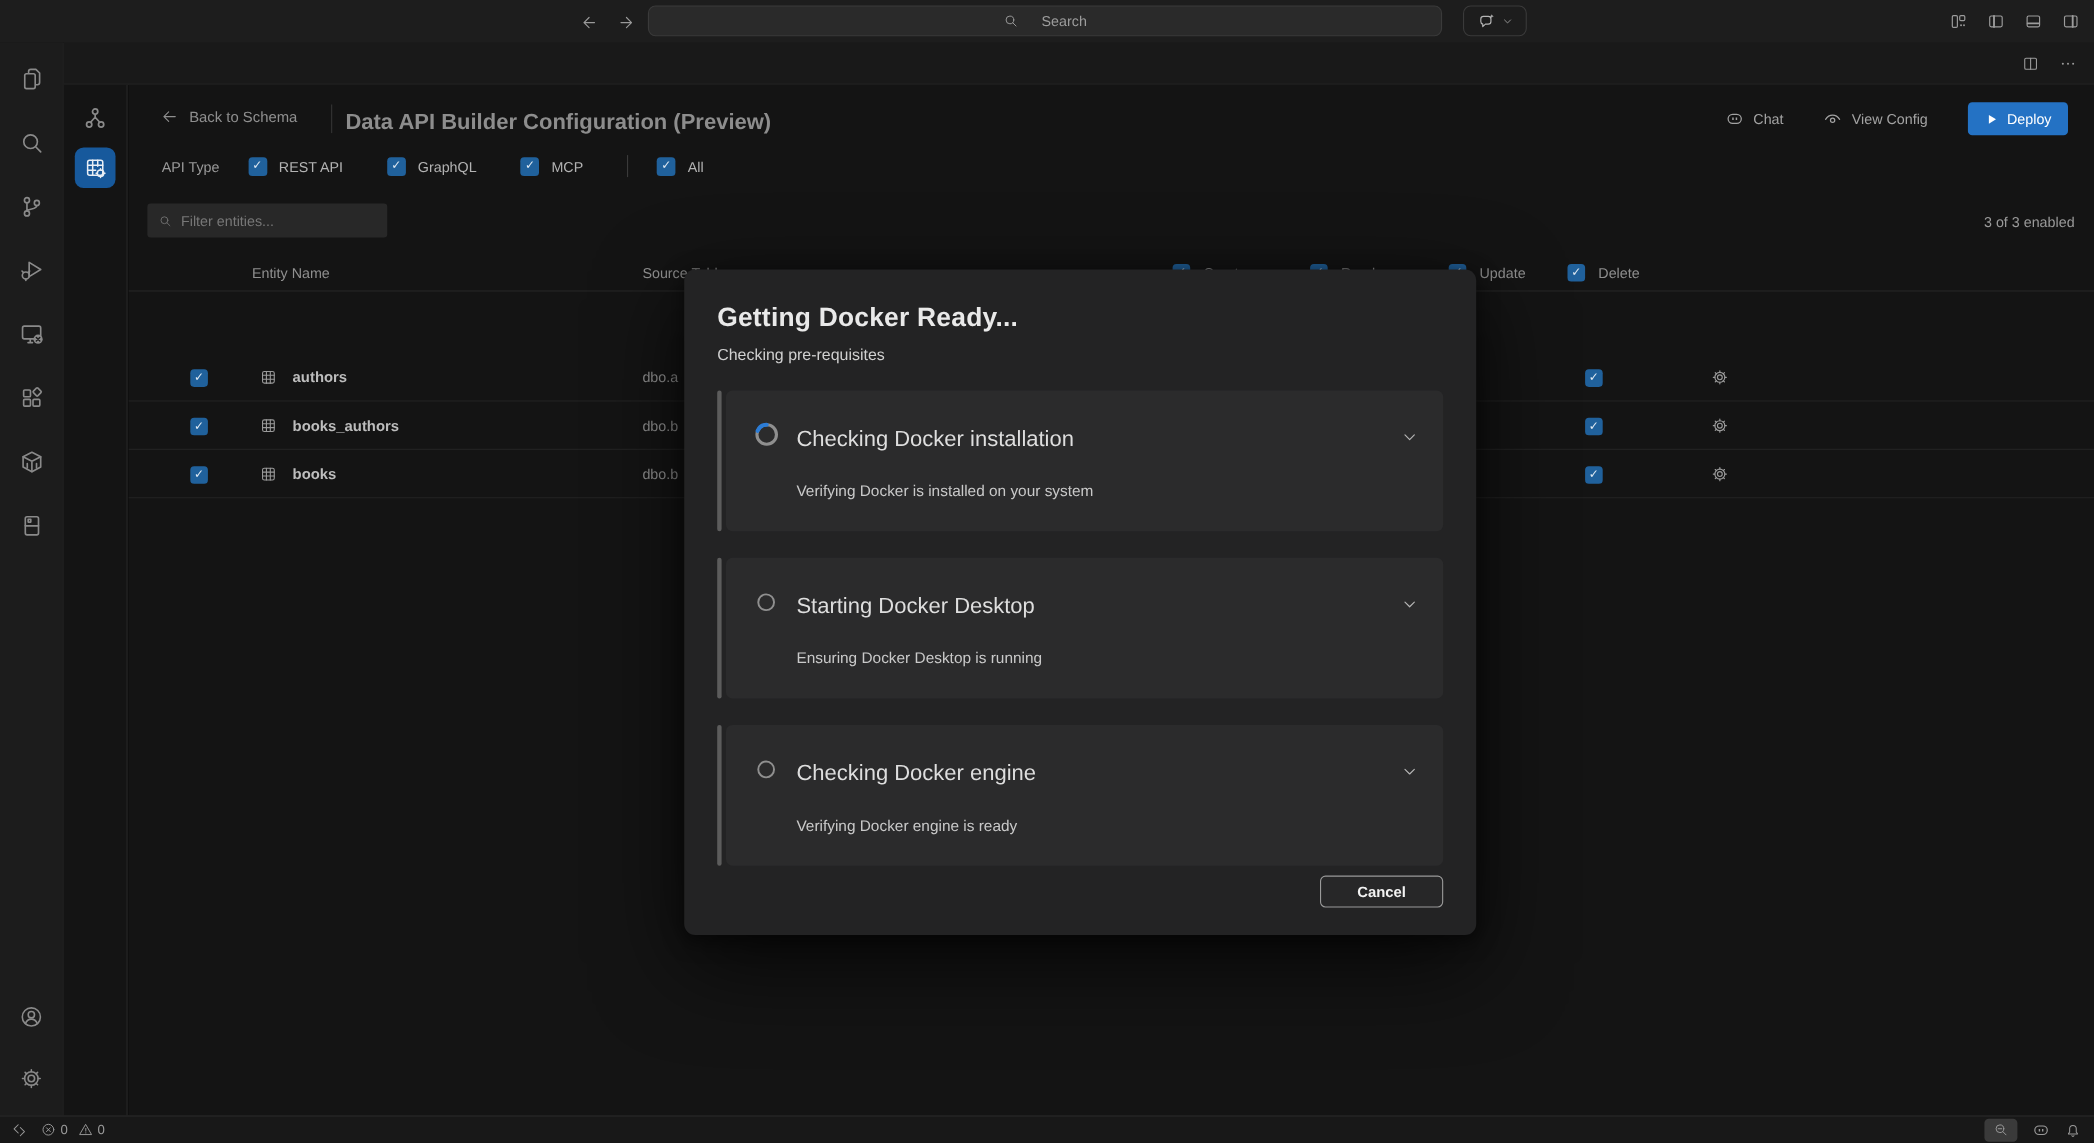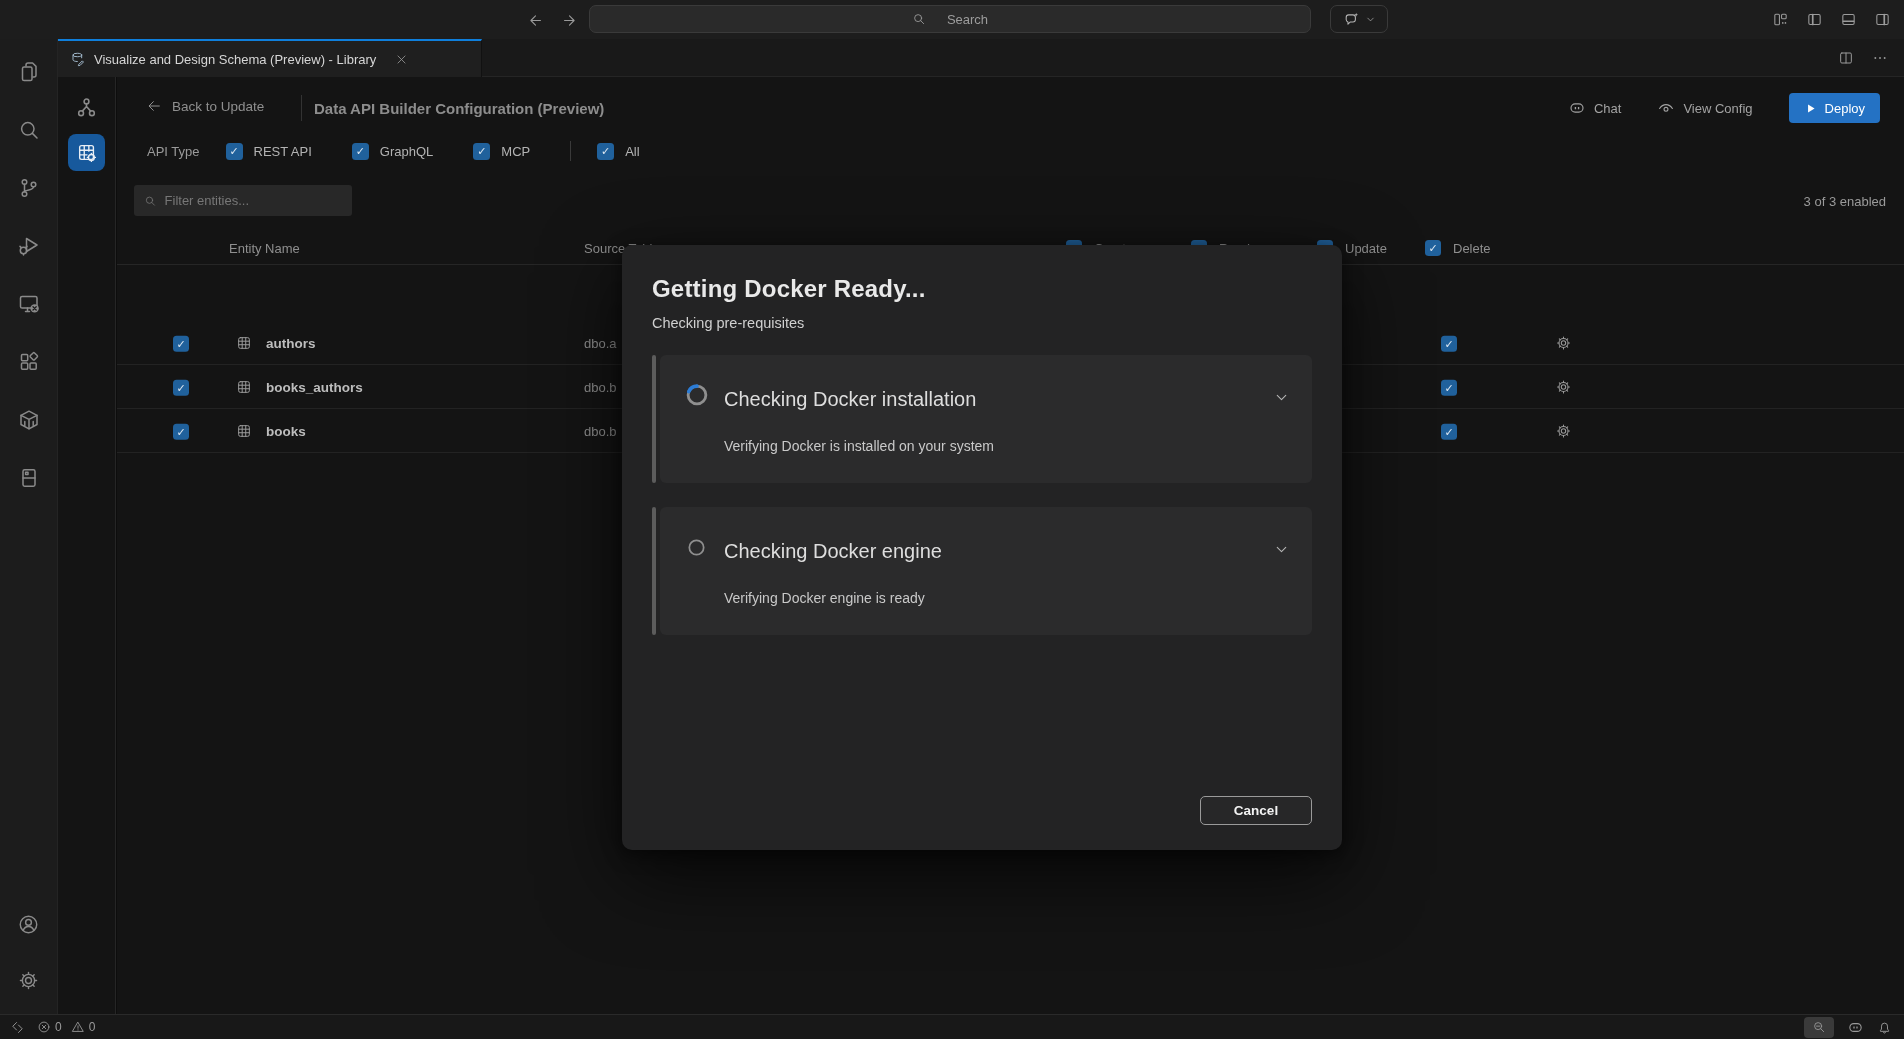--- a/index.html
+++ b/index.html
@@ -41,21 +41,21 @@
 
   
   .rail{position:absolute;top:77px;left:58px;width:58px;bottom:25px;background:#141414;border-right:1px solid #262626;display:flex;flex-direction:column;align-items:center}
   .rail-icon{margin-top:18px;color:#8a8a8a;cursor:pointer}
   .rail-active{margin-top:14px;width:37px;height:37px;border-radius:8px;background:var(--rail-active);display:flex;align-items:center;justify-content:center;color:#e8eef5;cursor:pointer}
 
   
   .main{position:absolute;top:77px;left:117px;right:0;bottom:25px;background:#141414}
   .back-link{position:absolute;left:29px;top:21px;display:flex;align-items:center;gap:10px;color:#8f8f8f;font-size:13.5px;cursor:pointer}
   .hdr-divider{position:absolute;left:184px;top:18px;width:1px;height:26px;background:#333}
-  .cfg-title{position:absolute;left:197px;top:23px;font-size:15px;font-weight:bold;color:#8d8d8d}
+  .cfg-title{position:absolute;left:197px;top:23px;font-size:20px;font-weight:bold;color:#8d8d8d}
   .hdr-right{position:absolute;right:24px;top:16px;display:flex;align-items:center;gap:36px}
   .hdr-act{display:flex;align-items:center;gap:8px;color:#a3a3a3;font-size:13px;cursor:pointer}
   .deploy-btn{height:30px;padding:12px 15px;border-radius:4px;background:var(--deploy-button);color:#fff;font-size:13px;display:flex;align-items:center;gap:8px;cursor:pointer}
 
   .api-row{position:absolute;left:30px;top:64px;display:flex;align-items:center}
   .api-label{font-size:13px;color:#9a9a9a;margin-right:26px}
   .api-opt{display:flex;align-items:center;gap:11px;margin-right:40px;cursor:pointer}
   .api-opt span{font-size:13px;color:#b3b3b3}
   .vdiv{width:1px;height:20px;background:#3a3a3a;margin-right:26px}
 
@@ -255,33 +255,20 @@
       </div>
       <div class="ab-slot">
         <svg width="23" height="23" viewBox="0 0 24 24">
             <use href="#sym-gear"></use>
           </svg>
       </div>
     </div>
   </nav>
 
   <div class="tabbar">
-    <div class="tab">
-      <svg width="16" height="16" viewBox="0 0 24 24" style="color:#9fb6c9">
-        <ellipse cx="11" cy="6" rx="6.5" ry="2.6"></ellipse>
-          <path d="M4.5 6v7.2c0 1.5 2.9 2.6 6.5 2.6M17.5 6v4.2"></path>
-          <path d="m13.5 19.8 5-5 1.7 1.7-5 5-2.1.4z"></path>
-      </svg>
-      <span class="tab-title">Visualize and Design Schema (Preview) - Library</span>
-      <span class="tab-close">
-        <svg width="13" height="13" viewBox="0 0 24 24">
-            <path d="M5.5 5.5l13 13M18.5 5.5l-13 13"></path>
-          </svg>
-      </span>
-    </div>
     <div class="tab-actions">
       <svg width="16" height="16" viewBox="0 0 24 24">
           <rect x="4" y="4.5" width="16" height="15" rx="1.8"></rect>
           <path d="M12 4.5v15"></path>
         </svg>
       <svg width="16" height="16" viewBox="0 0 24 24">
           <circle class="fill" cx="5" cy="12" r="1.4"></circle>
           <circle class="fill" cx="12" cy="12" r="1.4"></circle>
           <circle class="fill" cx="19" cy="12" r="1.4"></circle>
         </svg>
@@ -301,21 +288,21 @@
       </svg>
     </div>
   </div>
 
   <main class="main">
 
     <div class="back-link">
       <svg width="16" height="16" viewBox="0 0 24 24">
           <path d="M20 12H5M11 5.5 4.5 12l6.5 6.5"></path>
         </svg>
-      <span>Back to Update</span>
+      <span>Back to Schema</span>
     </div>
     <div class="hdr-divider"></div>
     <h1 class="cfg-title">Data API Builder Configuration (Preview)</h1>
 
     <div class="hdr-right">
       <div class="hdr-act">
         <svg width="18" height="18" viewBox="0 0 24 24">
             <use href="#sym-copilot"></use>
           </svg>
         <span>Chat</span>
@@ -452,27 +439,40 @@
           <path class="arc" d="M12 3.8a8.2 8.2 0 0 0-7.6 5.1"></path>
         </svg>
         <span class="step-title">Checking Docker installation</span>
         <svg class="step-chev" width="17" height="17" viewBox="0 0 24 24">
             <use href="#sym-chev"></use>
           </svg>
         <span class="step-detail">Verifying Docker is installed on your system</span>
       </div>
     </div>
 
-
     <div class="step-card">
       <div class="step-bar"></div>
       <div class="step-body">
         <svg class="spinner pending" viewBox="0 0 24 24">
             <circle class="ring" cx="12" cy="12" r="8.2"></circle>
           </svg>
+        <span class="step-title">Starting Docker Desktop</span>
+        <svg class="step-chev" width="17" height="17" viewBox="0 0 24 24">
+            <use href="#sym-chev"></use>
+          </svg>
+        <span class="step-detail">Ensuring Docker Desktop is running</span>
+      </div>
+    </div>
+
+    <div class="step-card">
+      <div class="step-bar"></div>
+      <div class="step-body">
+        <svg class="spinner pending" viewBox="0 0 24 24">
+            <circle class="ring" cx="12" cy="12" r="8.2"></circle>
+          </svg>
         <span class="step-title">Checking Docker engine</span>
         <svg class="step-chev" width="17" height="17" viewBox="0 0 24 24">
             <use href="#sym-chev"></use>
           </svg>
         <span class="step-detail">Verifying Docker engine is ready</span>
       </div>
     </div>
 
     <button class="cancel-btn">Cancel</button>
   </div>

